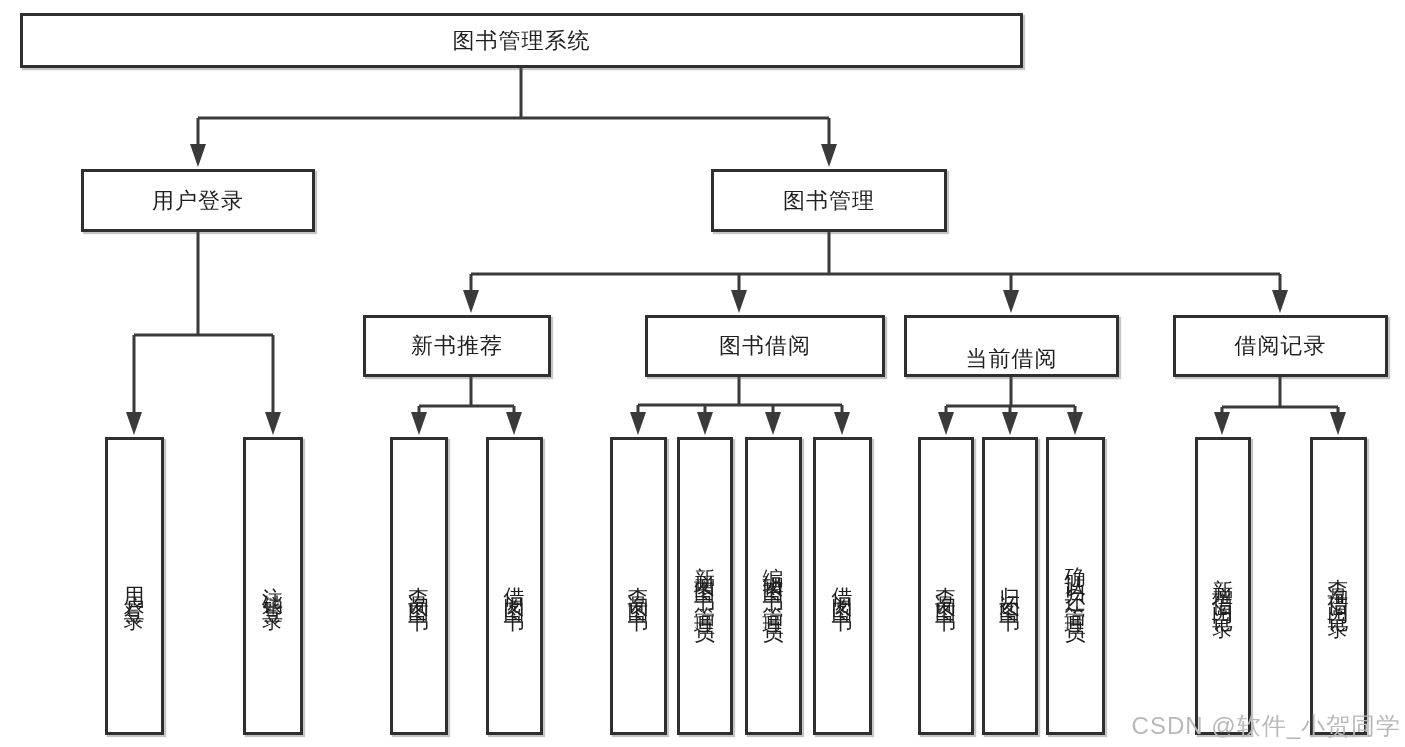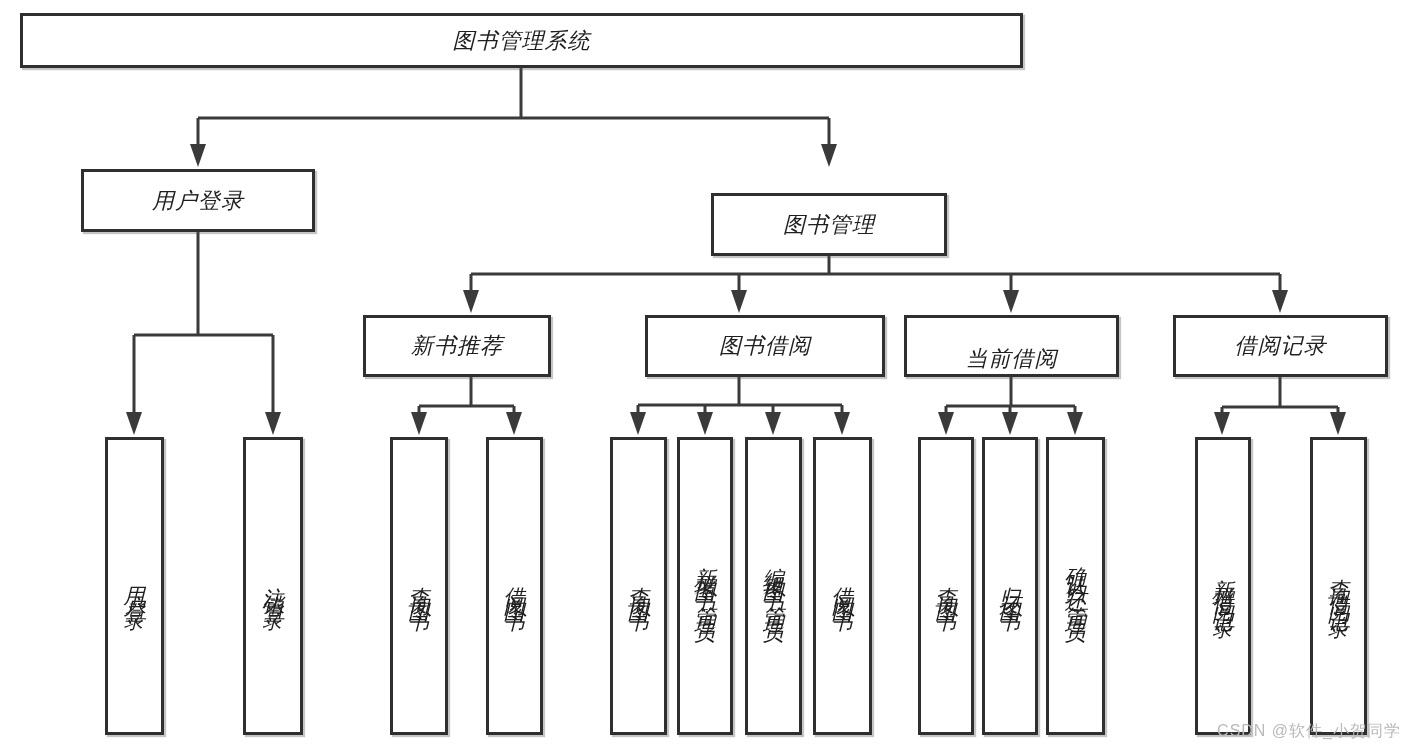--- a/index.html
+++ b/index.html
@@ -40,41 +40,40 @@
     position:absolute;
     box-sizing:border-box;
     background:var(--background);
     border:3px solid var(--border);
     box-shadow:2px 2px 1px rgba(90,90,90,0.35);
     display:flex;
     align-items:center;
     justify-content:center;
     color:var(--text);
     z-index:2;
-    font-style:italic;
   }
   .node.h{
     font-size:22px;
     letter-spacing:1px;
   }
   .node.leaf{
     font-size:21px;
   }
   .vtext{
     writing-mode:vertical-rl;
     text-orientation:mixed;
     letter-spacing:8px;
     line-height:1;
     white-space:nowrap;
   }
   .watermark{
     position:absolute;
     right:4px;
     bottom:5px;
-    font-size:16px;
+    font-size:24px;
     color:var(--watermark);
     letter-spacing:1px;
     z-index:3;
     white-space:nowrap;
   }
 </style>
 </head>
 <body>
 
 <div class="canvas">
@@ -115,21 +114,21 @@
     <polygon points="1330,412 1346,412 1338,435"></polygon>
   </svg>
 
   <div class="node h" style="left:20px;top:13px;width:1003px;height:55px;">
     <span>图书管理系统</span>
   </div>
 
   <div class="node h" style="left:81px;top:169px;width:234px;height:63px;">
     <span>用户登录</span>
   </div>
-  <div class="node h" style="left:711px;top:169px;width:236px;height:63px;margin-top:24px;">
+  <div class="node h" style="left:711px;top:169px;width:236px;height:63px;">
     <span>图书管理</span>
   </div>
 
   <div class="node h" style="left:363px;top:315px;width:188px;height:62px;">
     <span>新书推荐</span>
   </div>
   <div class="node h" style="left:645px;top:315px;width:240px;height:62px;">
     <span>图书借阅</span>
   </div>
   <div class="node h" style="left:904px;top:315px;width:215px;height:62px;align-items:flex-end;">

